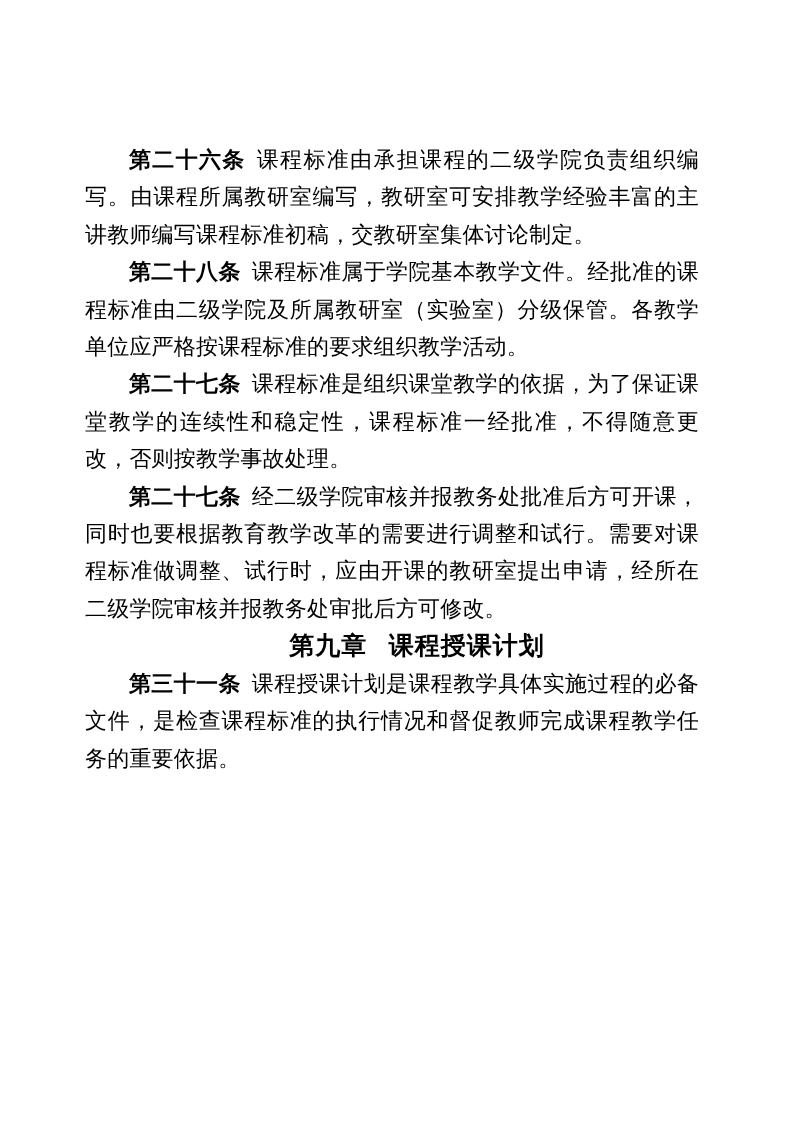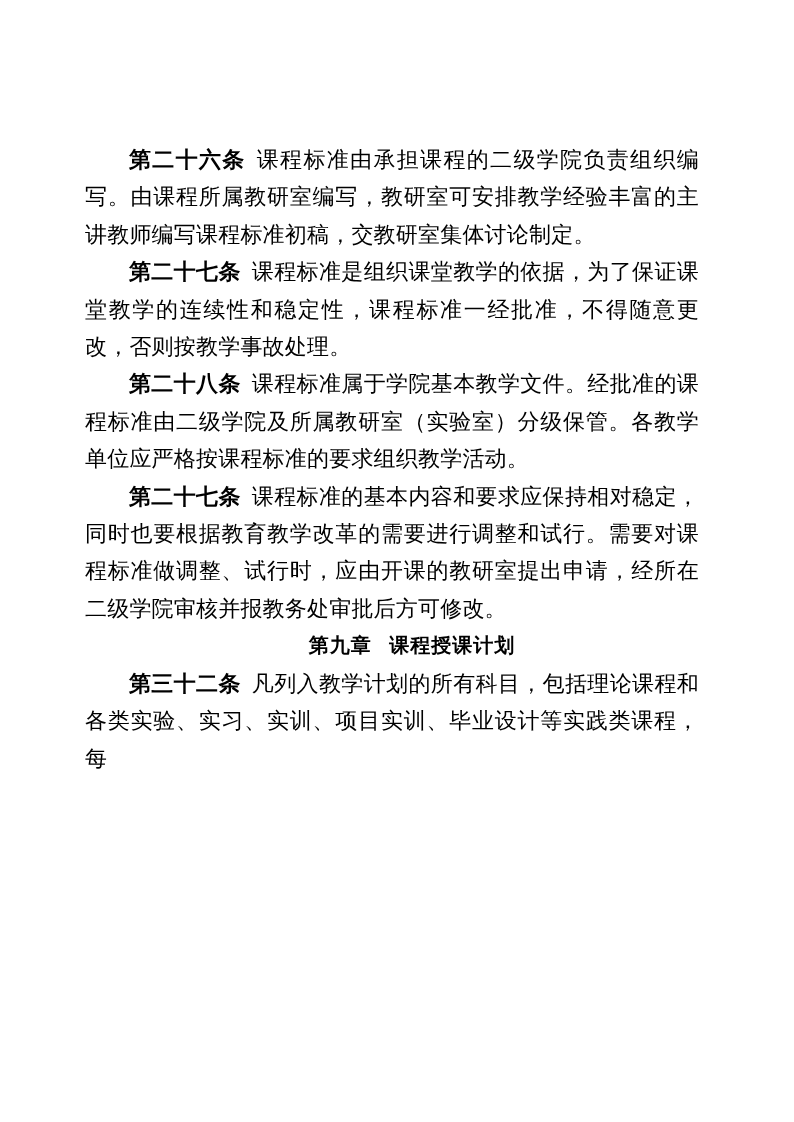--- a/index.html
+++ b/index.html
@@ -31,40 +31,40 @@
     letter-spacing: 0.2px;
   }
   .para .term {
     font-weight: bold;
     margin-right: 0.5em;
   }
   .chapter {
     margin: 0;
     font-family: "Liberation Sans", "DejaVu Sans", sans-serif;
     font-weight: bold;
-    font-size: 20px;
+    font-size: 25px;
     line-height: 37.4px;
     text-align: center;
     text-indent: 2em;
     letter-spacing: 1px;
     word-spacing: 0.55em;
   }
 </style>
 </head>
 <body>
 
 <div class="page">
 
   <p class="para"><span class="term">第二十六条</span><span>课程标准由承担课程的二级学院负责组织编写。由课程所属教研室编写，教研室可安排教学经验丰富的主讲教师编写课程标准初稿，交教研室集体讨论制定。</span></p>
 
+  <p class="para"><span class="term">第二十八条</span><span>课程标准属于学院基本教学文件。经批准的课程标准由二级学院及所属教研室（实验室）分级保管。各教学单位应严格按课程标准的要求组织教学活动。</span></p>
+
   <p class="para"><span class="term">第二十七条</span><span>课程标准是组织课堂教学的依据，为了保证课堂教学的连续性和稳定性，课程标准一经批准，不得随意更改，否则按教学事故处理。</span></p>
 
-  <p class="para"><span class="term">第二十八条</span><span>课程标准属于学院基本教学文件。经批准的课程标准由二级学院及所属教研室（实验室）分级保管。各教学单位应严格按课程标准的要求组织教学活动。</span></p>
-
-  <p class="para"><span class="term">第二十七条</span><span>课程标准的基本内容和要求应保持相对稳定，同时也要根据教育教学改革的需要进行调整和试行。需要对课程标准做调整、试行时，应由开课的教研室提出申请，经所在二级学院审核并报教务处审批后方可修改。</span></p>
+  <p class="para"><span class="term">第二十七条</span><span>经二级学院审核并报教务处批准后方可开课，同时也要根据教育教学改革的需要进行调整和试行。需要对课程标准做调整、试行时，应由开课的教研室提出申请，经所在二级学院审核并报教务处审批后方可修改。</span></p>
 
 
   <h2 class="chapter">第九章 课程授课计划</h2>
 
+  <p class="para"><span class="term">第三十一条</span><span>课程授课计划是课程教学具体实施过程的必备文件，是检查课程标准的执行情况和督促教师完成课程教学任务的重要依据。</span></p>
 
-  <p class="para"><span class="term">第三十二条</span><span>凡列入教学计划的所有科目，包括理论课程和各类实验、实习、实训、项目实训、毕业设计等实践类课程，每</span></p>
 
 </div>
 
 </body></html>

